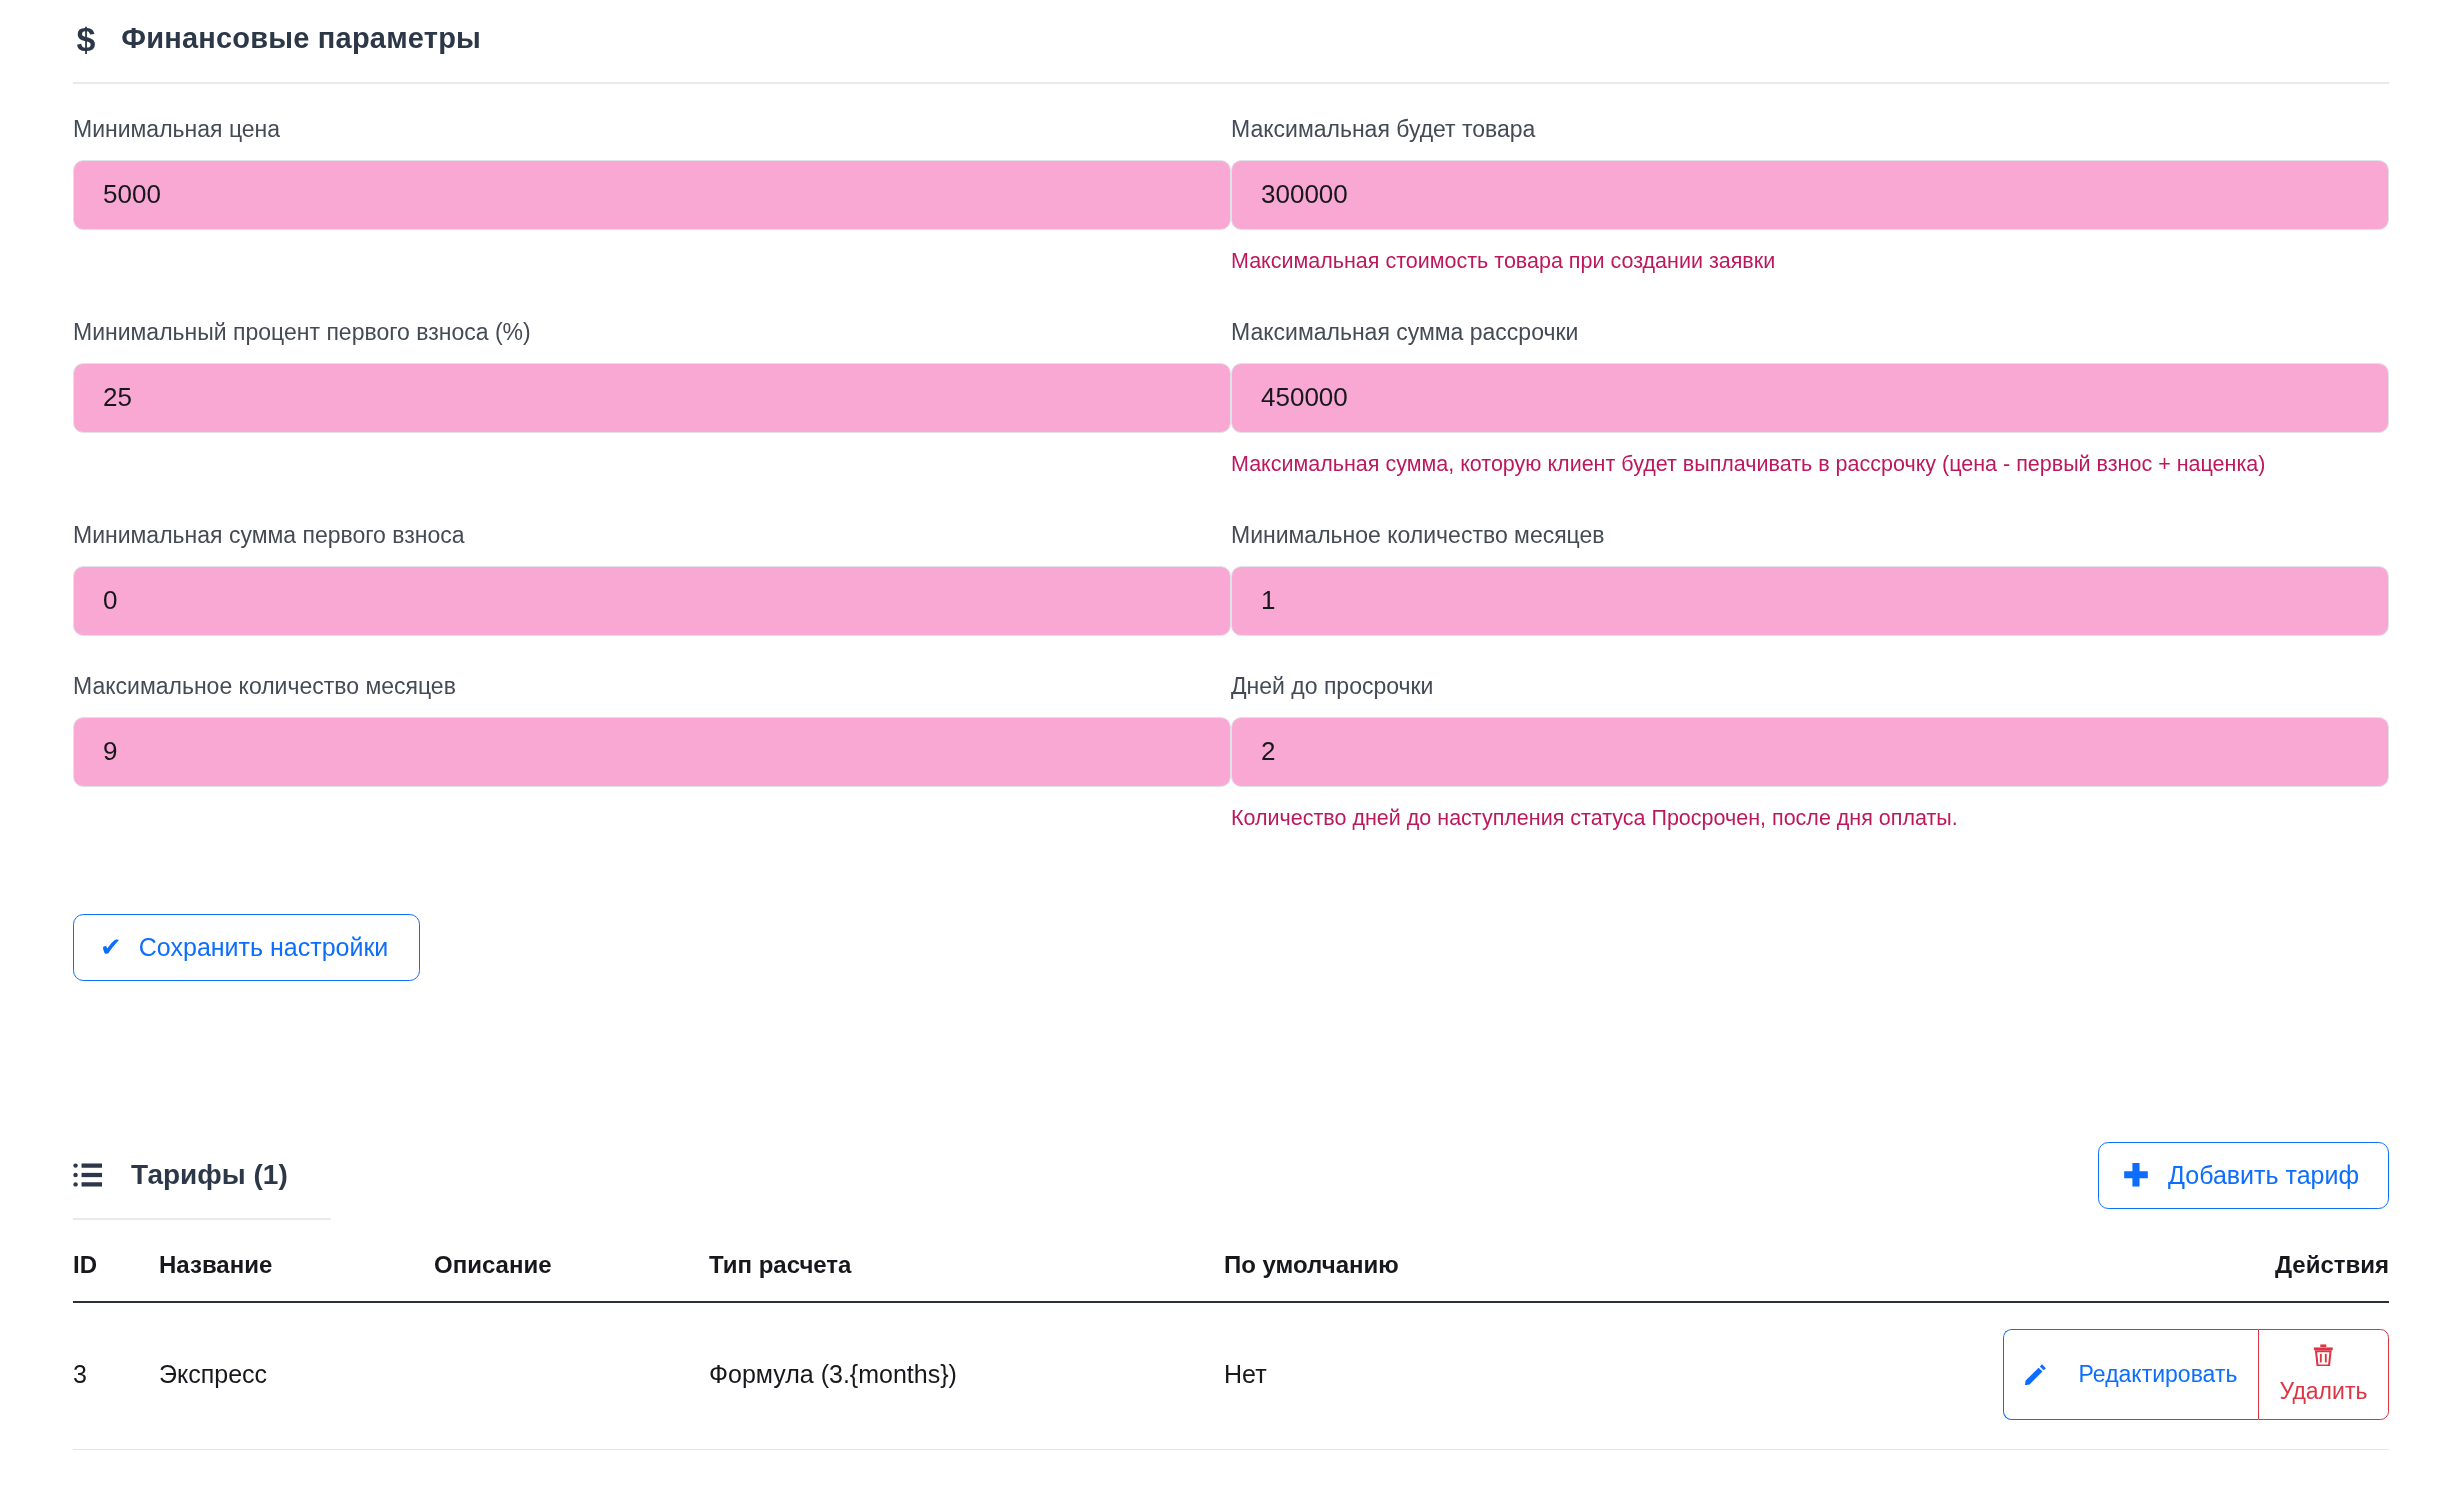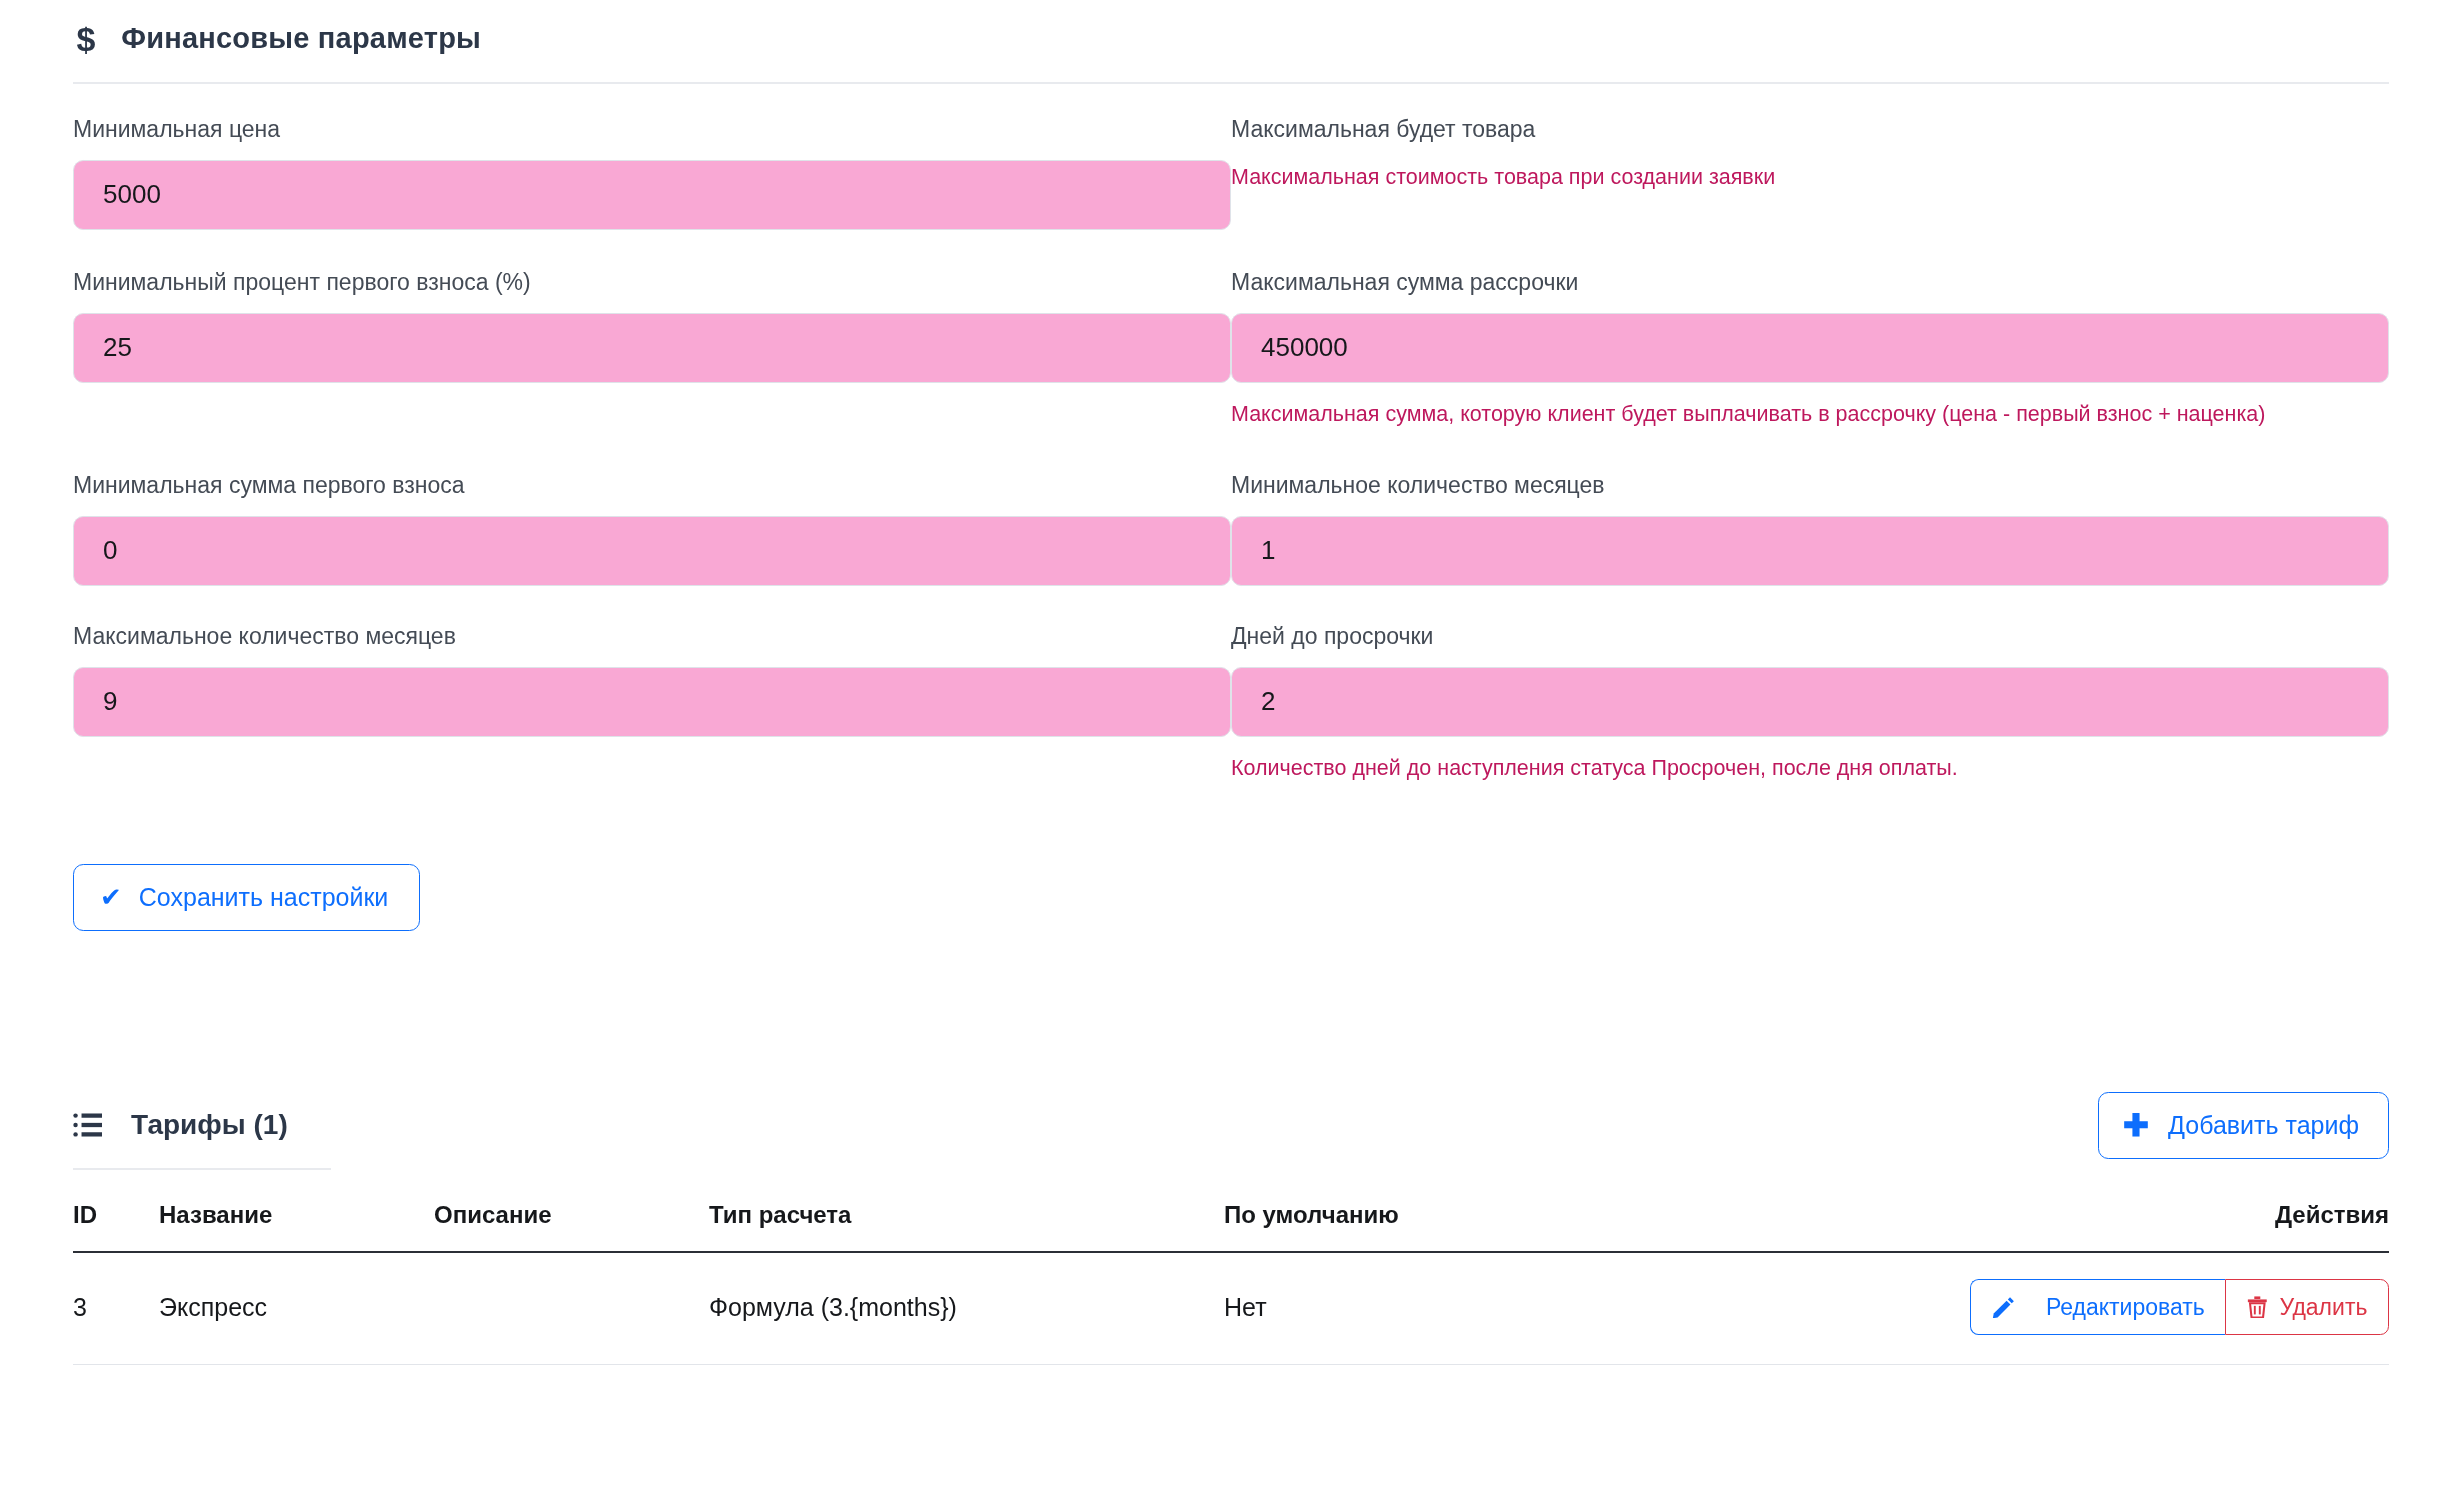--- a/index.html
+++ b/index.html
@@ -198,20 +198,21 @@
     border: 1.7px solid #0d6efd;
     color: #0d6efd;
     border-radius: 8.6px 0 0 8.6px;
     border-right: none;
     gap: 32px;
   }
   .btn-delete {
     border: 1.7px solid #dc3545;
     color: #dc3545;
     border-radius: 0 8.6px 8.6px 0;
+    flex-direction: column;
   }
   .icon-pencil { width: 22.3px; height: 22.3px; display: block; }
   .icon-trash  { width: 20.6px; height: 22.3px; display: block; }
   .check-icon { font-size: 26px; line-height: 1; color: #0d6efd; }
 </style>
 </head>
 <body>
 
 <div class="page">
 
@@ -222,20 +223,21 @@
   <div class="divider"></div>
 
   <div class="form-grid">
 
     <div class="cell">
       <label class="field-label">Минимальная цена</label>
       <div class="input-box">5000</div>
     </div>
     <div class="cell">
       <label class="field-label">Максимальная будет товара</label>
+      <div class="input-box">300000</div>
       <span class="help-text">Максимальная стоимость товара при создании заявки</span>
     </div>
 
     <div class="spacer-row"></div>
     <div class="spacer-row"></div>
 
     <div class="cell">
       <label class="field-label">Минимальный процент первого взноса (%)</label>
       <div class="input-box">25</div>
     </div>

